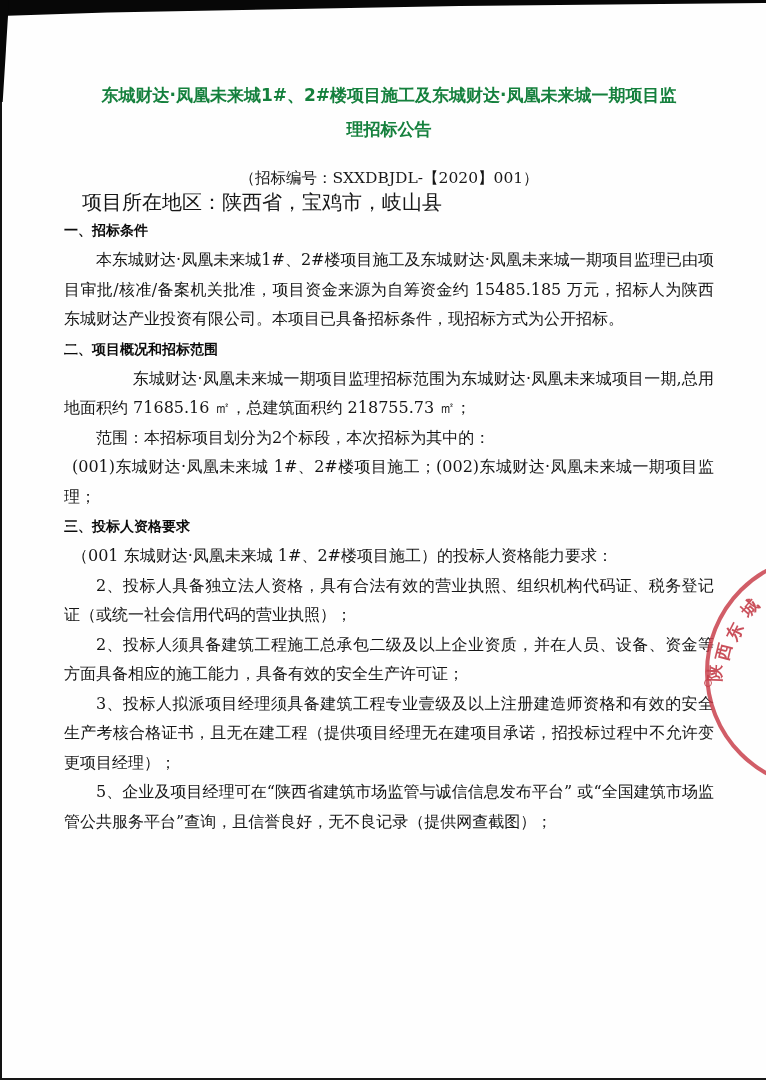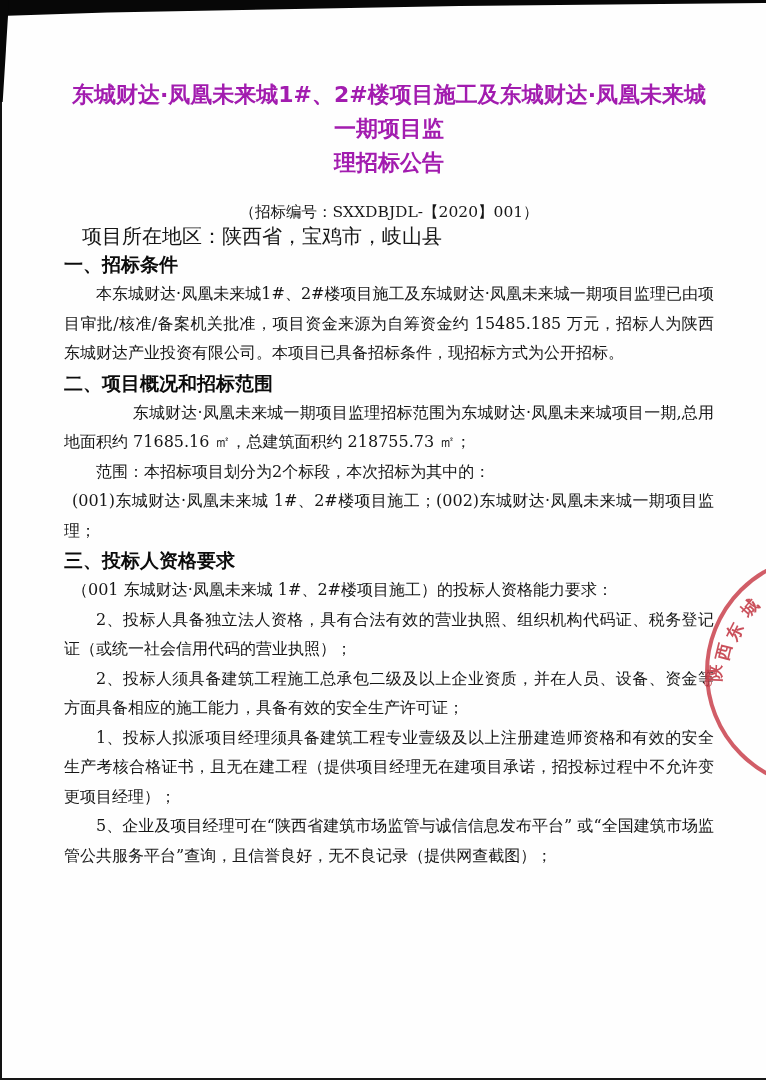--- a/index.html
+++ b/index.html
@@ -22,30 +22,30 @@
   .edge-left-top {
     position: absolute; top: 0; left: 0; width: 9px; height: 102px; background: #070707;
     clip-path: polygon(0 0, 100% 0, 30% 100%, 0 100%);
   }
   .edge-bottom { position: absolute; left: 0; bottom: 0; width: 766px; height: 2px; background: #161616; }
 
   .content { position: absolute; left: 64px; top: 78px; width: 650px; }
 
   .title {
     font-family: "DejaVu Sans", "Liberation Sans", sans-serif;
-    font-weight: bold; font-size: 22px; line-height: 34px;
-    text-align: center; margin: 0; color: #a21caf;
+    font-weight: bold; font-size: 17px; line-height: 34px;
+    text-align: center; margin: 0; color: #15803d;
   }
   .title span { display: block; }
   .tender-no { font-size: 15.5px; line-height: 24px; text-align: center; margin-top: 20px; }
   .location  { font-size: 20px; line-height: 25px; text-indent: 0.9em; }
 
   h2.sec {
     font-family: "DejaVu Sans", "Liberation Sans", sans-serif;
-    font-size: 19px; font-weight: bold; line-height: 30px;
+    font-size: 14px; font-weight: bold; line-height: 30px;
     margin: 0; color: #0c0c0c;
   }
   .mt7 { margin-top: 7px; } .mt6 { margin-top: 6px; } .mt4 { margin-top: 4px; }
   .mt3 { margin-top: 3px; } .mt2 { margin-top: 2px; } .mt1 { margin-top: 1px; }
 
   p.para {
     font-size: 16px; line-height: 29.5px; margin: 0;
     text-align: justify; text-indent: 2em; word-break: break-all;
   }
   p.deep { text-indent: 4.3em; }
@@ -99,21 +99,21 @@
 
     <h2 class="sec mt6">二、项目概况和招标范围</h2>
     <p class="para deep">东城财达·凤凰未来城一期项目监理招标范围为东城财达·凤凰未来城项目一期,总用地面积约 71685.16 ㎡，总建筑面积约 218755.73 ㎡；</p>
     <p class="para">范围：本招标项目划分为2个标段，本次招标为其中的：</p>
     <p class="para half">(001)东城财达·凤凰未来城 1#、2#楼项目施工；(002)东城财达·凤凰未来城一期项目监理；</p>
 
     <h2 class="sec mt3">三、投标人资格要求</h2>
     <p class="para half">（001 东城财达·凤凰未来城 1#、2#楼项目施工）的投标人资格能力要求：</p>
     <p class="para">2、投标人具备独立法人资格，具有合法有效的营业执照、组织机构代码证、税务登记证（或统一社会信用代码的营业执照）；</p>
     <p class="para mt4">2、投标人须具备建筑工程施工总承包二级及以上企业资质，并在人员、设备、资金等方面具备相应的施工能力，具备有效的安全生产许可证；</p>
-    <p class="para mt2">1、投标人拟派项目经理须具备建筑工程专业壹级及以上注册建造师资格和有效的安全生产考核合格证书，且无在建工程（提供项目经理无在建项目承诺，招投标过程中不允许变更项目经理）；</p>
+    <p class="para mt2">3、投标人拟派项目经理须具备建筑工程专业壹级及以上注册建造师资格和有效的安全生产考核合格证书，且无在建工程（提供项目经理无在建项目承诺，招投标过程中不允许变更项目经理）；</p>
     <p class="para">5、企业及项目经理可在“陕西省建筑市场监管与诚信信息发布平台” 或“全国建筑市场监管公共服务平台”查询，且信誉良好，无不良记录（提供网查截图）；</p>
 
   </div>
 
   <div class="seal">
     <span class="seal-char c0">城</span>
     <span class="seal-char c1">东</span>
     <span class="seal-char c2">西</span>
     <span class="seal-char c3">陕</span>
     <span class="seal-dot"></span>

